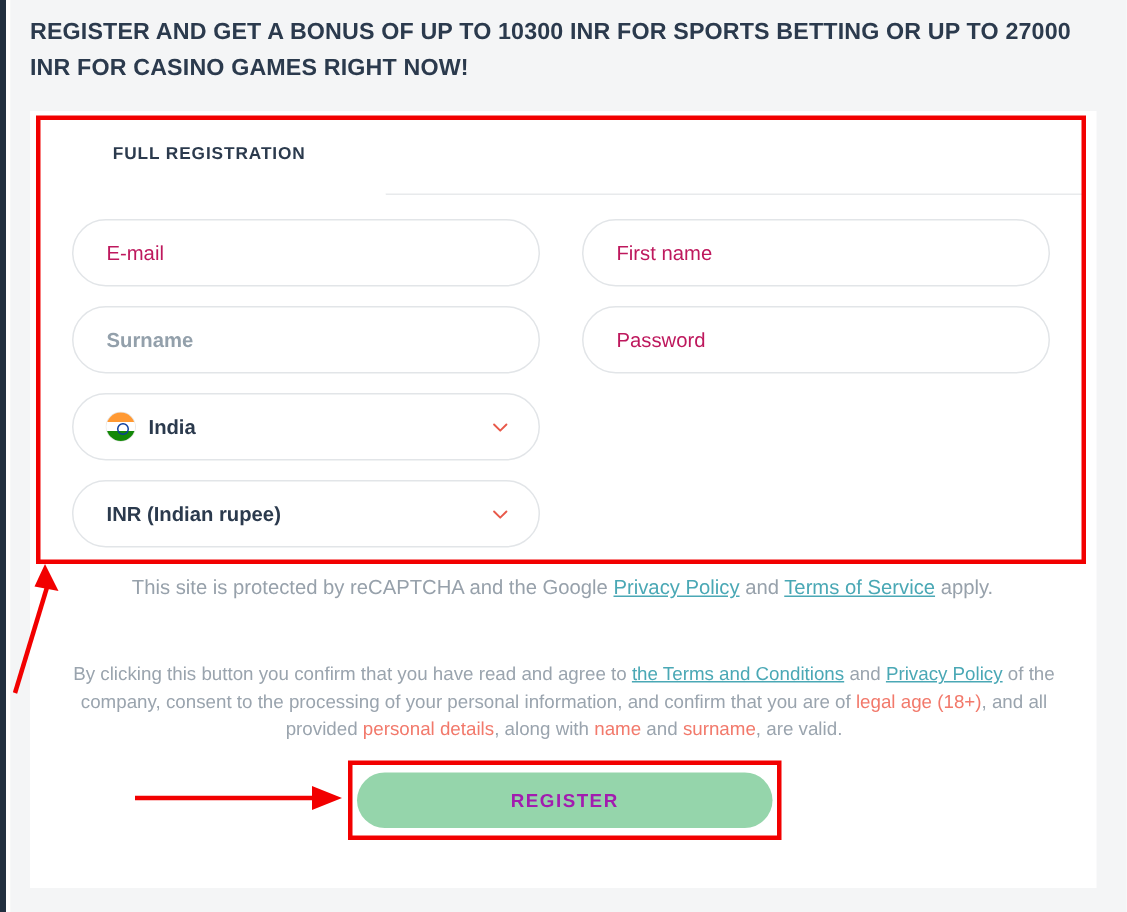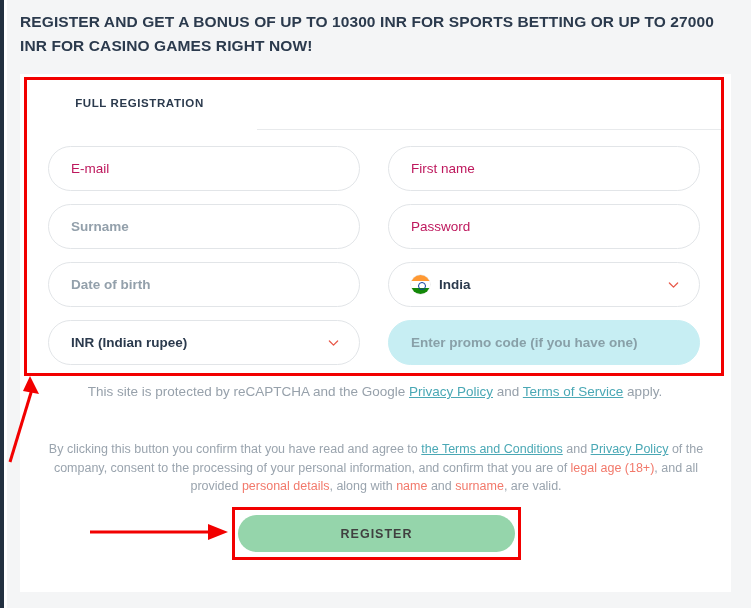--- a/index.html
+++ b/index.html
@@ -174,21 +174,21 @@
   .terms .hl { color: #f2796b; }
 
   
   .register-btn {
     position: absolute;
     left: 238px; top: 515px;
     width: 277px; height: 37px;
     background: #95d5ab;
     border: none;
     border-radius: 20px;
-    color: #404040;
+    color: #a21caf;
     font-size: 12.5px;
     font-weight: bold;
     letter-spacing: 1px;
     text-transform: uppercase;
     font-family: "Liberation Sans", sans-serif;
     cursor: pointer;
   }
 
   
   .anno-box {
@@ -238,41 +238,35 @@
       <div class="field">
         <span class="ph strong">Surname</span>
       </div>
       <div class="field">
         <span class="ph">Password</span>
       </div>
     </div>
 
     <div class="frow">
       <div class="field">
-        <span class="ph strong">Date of birth</span>
-      </div>
-      <div class="field">
         <span class="flag"></span>
         <span class="val">India</span>
         <svg class="chev" viewBox="0 0 12 12">
           <path d="M1.5 3.8 L6 8.3 L10.5 3.8" fill="none" stroke="#e8594a" stroke-width="1.4" stroke-linecap="round" stroke-linejoin="round"></path>
         </svg>
       </div>
     </div>
 
     <div class="frow">
       <div class="field">
         <span class="val">INR (Indian rupee)</span>
         <svg class="chev" viewBox="0 0 12 12">
           <path d="M1.5 3.8 L6 8.3 L10.5 3.8" fill="none" stroke="#e8594a" stroke-width="1.4" stroke-linecap="round" stroke-linejoin="round"></path>
         </svg>
       </div>
-      <div class="field promo">
-        <span class="ph">Enter promo code (if you have one)</span>
-      </div>
     </div>
 
   </div>
 
   <div class="recaptcha">
     <span>This site is protected by reCAPTCHA and the Google </span><a href="#">Privacy Policy</a><span> and </span><a href="#">Terms of Service</a><span> apply.</span>
   </div>
 
   <div class="terms">
     <span>By clicking this button you confirm that you have read and agree to </span><a href="#">the Terms and Conditions</a><span> and </span><a href="#">Privacy Policy</a><span> of the company, consent to the processing of your personal information, and confirm that you are of </span><span class="hl">legal age (18+)</span><span>, and all provided </span><span class="hl">personal details</span><span>, along with </span><span class="hl">name</span><span> and </span><span class="hl">surname</span><span>, are valid.</span>

